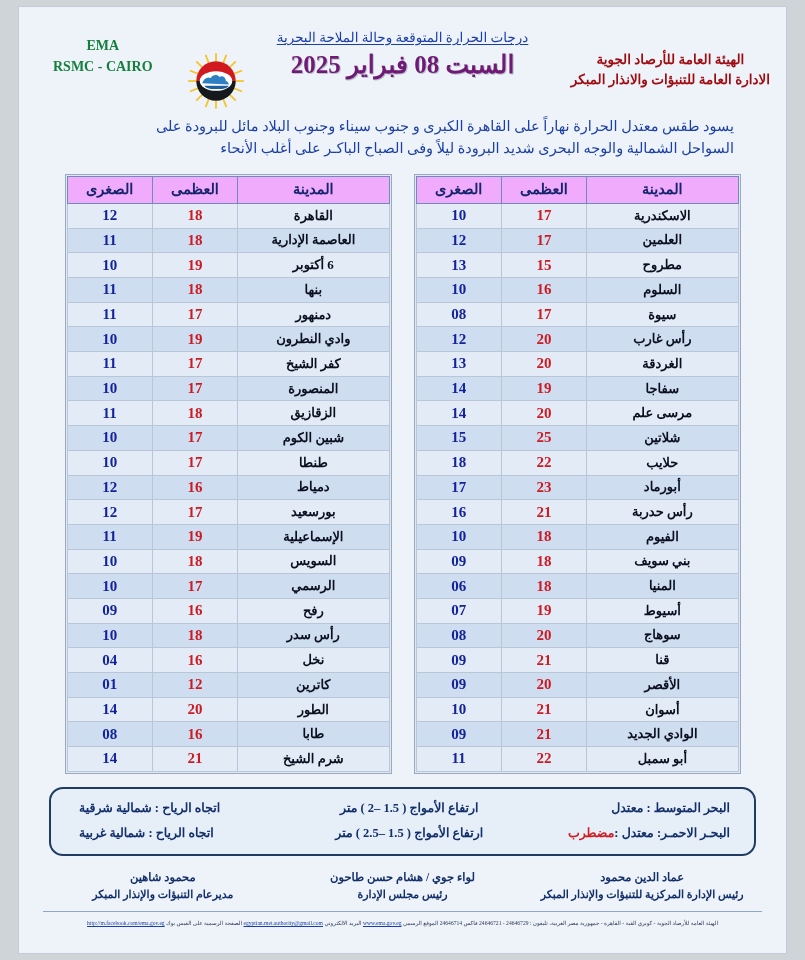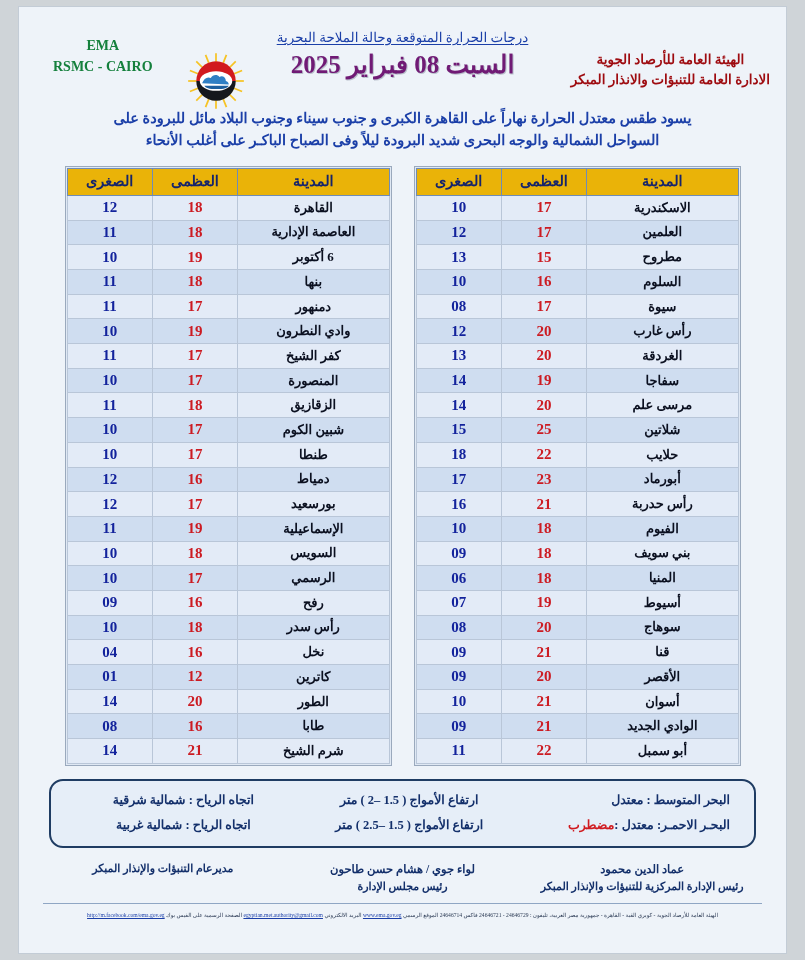--- a/index.html
+++ b/index.html
@@ -81,25 +81,24 @@
   .logo {
     position: absolute;
     left: 166px;
     top: 45px;
     width: 62px;
     height: 58px;
   }
 
   
   .summary {
-    margin: 0 52px 0 52px;
-    text-align: center;
+    margin: 8px 52px 0 52px;
     color: #1b3fa8;
     font-family: "Liberation Serif", "DejaVu Serif", serif;
-    font-weight: bold;
+    font-weight: normal;
     font-size: 14.5px;
     line-height: 1.55;
   }
 
   
   .tables {
     display: flex;
     flex-direction: row-reverse;
     justify-content: center;
     gap: 22px;
@@ -122,21 +121,21 @@
     height: 24.7px;
     text-align: center;
     font-family: "Liberation Serif", "DejaVu Serif", serif;
     font-weight: bold;
     font-size: 14px;
     padding: 0 4px;
     white-space: nowrap;
     overflow: hidden;
   }
   thead th {
-    background: #eab308;
+    background: #f0abfc;
     color: #16246b;
     height: 27px;
     font-size: 14.5px;
     border-color: #6f8cb6;
   }
   col.c-city { width: 47%; }
   col.c-max  { width: 26.5%; }
   col.c-min  { width: 26.5%; }
 
   tbody tr:nth-child(odd) td  { background: #e3ebf7; }
@@ -159,21 +158,21 @@
     flex-direction: row;
     align-items: center;
     height: 25px;
     font-family: "Liberation Serif", "DejaVu Serif", serif;
     font-weight: bold;
     font-size: 12.5px;
     color: #14306b;
   }
   .m-sea   { width: 31%; text-align: right; padding-right: 10px; }
   .m-waves { width: 36%; text-align: center; }
-  .m-wind  { width: 33%; text-align: center; padding-left: 14px; }
+  .m-wind  { width: 33%; text-align: left; padding-left: 14px; }
   .m-rough { color: #d01b20; }
 
   
   .signatures {
     display: flex;
     flex-direction: row;
     margin: 12px 24px 0 24px;
     padding-bottom: 7px;
     border-bottom: 1.5px solid #8fa6c4;
   }
@@ -548,20 +547,21 @@
   <div class="signatures">
     <div class="sig">
       <div class="nm">عماد الدين محمود</div>
       <div>رئيس الإدارة المركزية للتنبؤات والإنذار المبكر</div>
     </div>
     <div class="sig">
       <div class="nm">لواء جوي / هشام حسن طاحون</div>
       <div>رئيس مجلس الإدارة</div>
     </div>
     <div class="sig">
+      <div class="nm">محمود شاهين</div>
       <div>مديرعام التنبؤات والإنذار المبكر</div>
     </div>
   </div>
 
   <div class="finefoot">
     <span>الهيئة العامة للأرصاد الجوية - كوبري القبة - القاهرة - جمهورية مصر العربية، تليفون : 24646729 - 24646721 فاكس 24646714 الموقع الرسمي</span>
     <span class="lnk">www.ema.gov.eg</span>
     <span>البريد الالكتروني</span>
     <span class="lnk">egyptian.met.authority@gmail.com</span>
     <span>الصفحة الرسمية على الفيس بوك</span>

